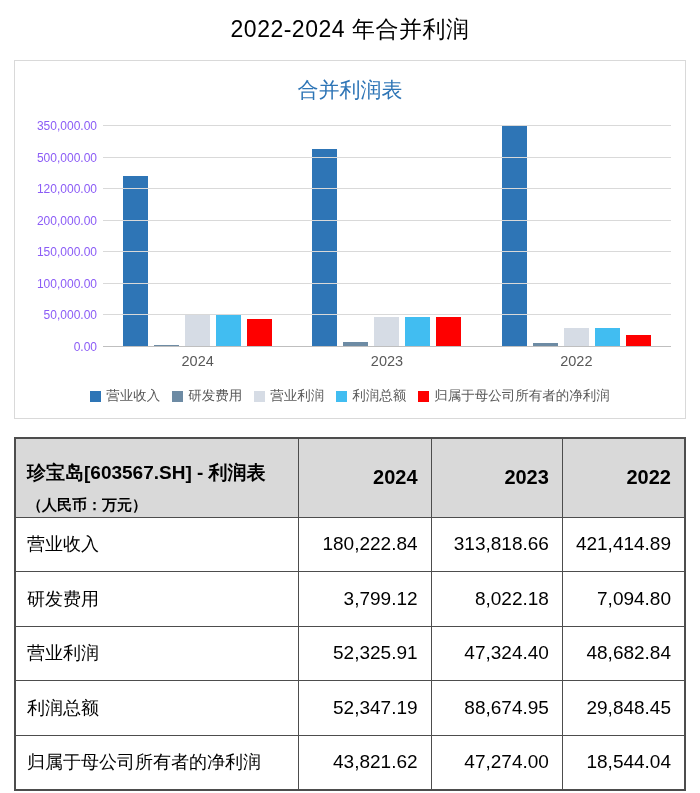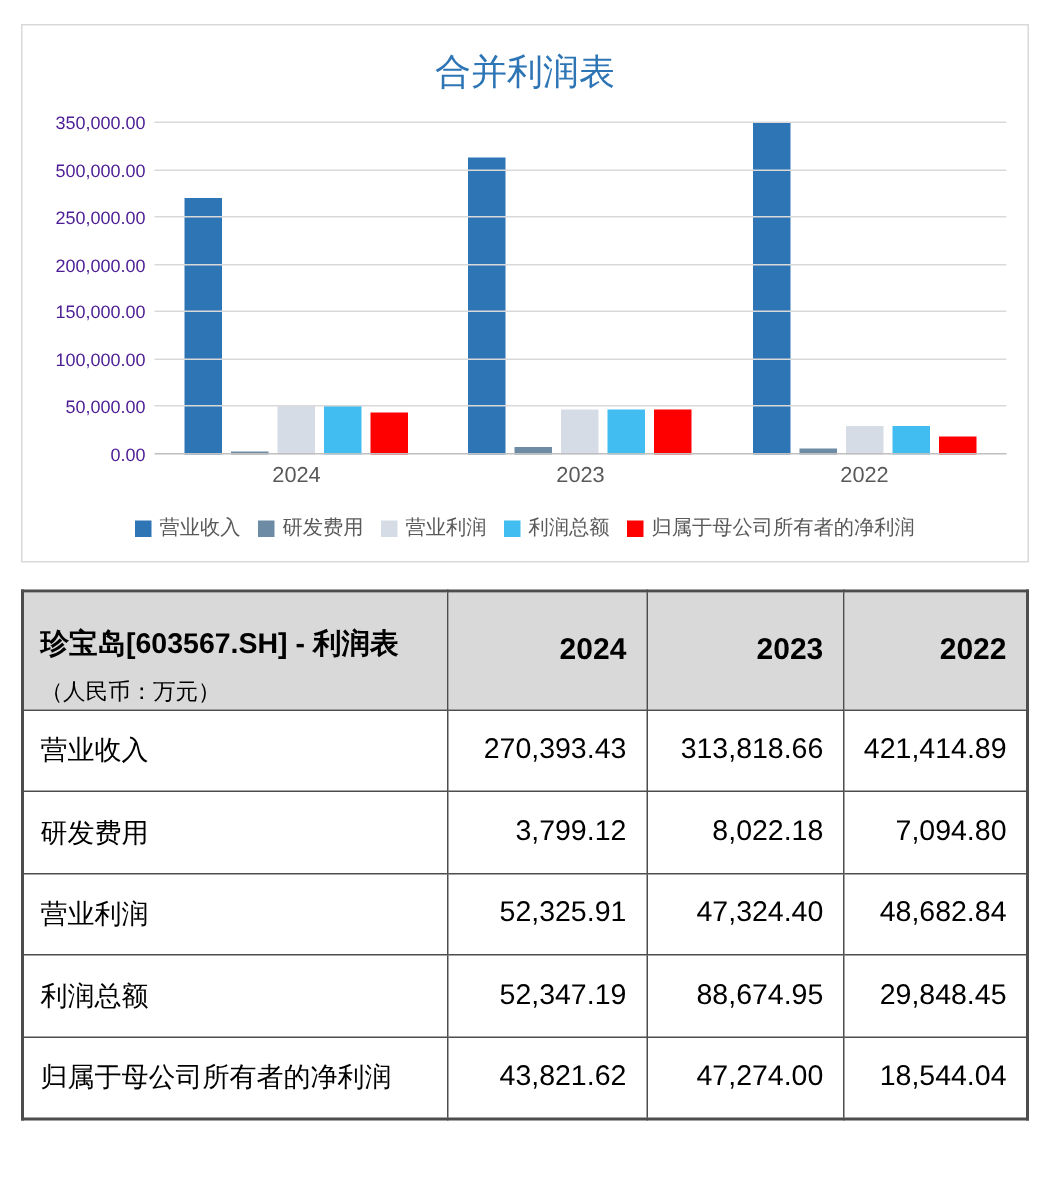--- a/index.html
+++ b/index.html
@@ -3,68 +3,69 @@
 <meta charset="utf-8">
 <style>
   * { box-sizing: border-box; margin: 0; padding: 0; }
   html, body { width: 700px; background: #ffffff; font-family: "Liberation Sans", "DejaVu Sans", sans-serif; color: #000; }
   .page { width: 700px; height: 793px; overflow: hidden; position: relative; }
 
   .page-title { text-align: center; font-size: 23px; font-weight: 500; margin-top: 14px; line-height: 30px; letter-spacing: 0.5px; }
 
   
   .chart-card { position: relative; width: 672px; height: 359px; margin: 16px auto 0; border: 1px solid #d9d9d9; background: #fff; }
-  .chart-title { text-align: center; margin-top: 15px; font-size: 24px; }
+  .chart-title { text-align: center; margin-top: 15px; font-size: 21px; }
 
   .plot { position: absolute; left: 88px; top: 65px; width: 568px; height: 221px; }
   .gridline { position: absolute; left: 0; right: 0; height: 1px; background: #d9d9d9; }
   .gridline.axis { background: #bfbfbf; }
   .ylabels { position: absolute; left: 8px; top: 65px; width: 74px; height: 221px; }
-  .ylabel { position: absolute; right: 0; transform: translateY(50%); font-size: 12px; color: #4c1d95; white-space: nowrap; }
+  .ylabel { position: absolute; right: 0; transform: translateY(50%); font-size: 12px; color: #8b5cf6; white-space: nowrap; }
 
   .groups { position: absolute; left: 0; bottom: 0; width: 100%; height: 100%; display: flex; }
   .group { flex: 1; display: flex; align-items: flex-end; justify-content: center; height: 100%; }
   .bar { width: 25px; margin: 0 3px; }
 
   .xlabels { position: absolute; left: 88px; top: 292px; width: 568px; display: flex; }
   .xlabel { flex: 1; text-align: center; font-size: 14.5px; color: #595959; }
 
   .legend { position: absolute; left: 0; bottom: 13px; width: 100%; display: flex; justify-content: center; align-items: center; }
   .legend-item { display: flex; align-items: center; margin: 0 6px; }
   .legend-swatch { width: 11px; height: 11px; margin-right: 5px; flex: none; }
   .legend-label { font-size: 13.5px; color: #595959; white-space: nowrap; }
 
   
   table.fin { width: 672px; margin: 18px auto 0; border-collapse: collapse; table-layout: fixed; }
   table.fin { border: 2px solid #4d4d4d; }
   table.fin th, table.fin td { border: 1px solid #4d4d4d; overflow: hidden; }
   thead th { background: #d9d9d9; height: 79px; }
   .th-corner { text-align: left; padding-left: 11px; }
   .corner-line1 { font-size: 19px; font-weight: bold; margin-top: 20px; }
-  .corner-line2 { font-size: 15px; font-weight: normal; margin-top: 10px; }
+  .corner-line2 { font-size: 15px; font-weight: bold; margin-top: 10px; }
   .th-year { text-align: right; padding-right: 13px; font-size: 20px; font-weight: bold; }
   tbody td { height: 54.5px; background: #fff; }
   td.row-label { text-align: left; padding-left: 11px; font-size: 18px; }
   td.num { text-align: right; padding-right: 13px; font-size: 19px; }
 </style>
 </head>
 <body>
 
 <div class="page">
 
+  <div class="page-title">2022-2024 年合并利润</div>
 
   <div class="chart-card">
     <div class="chart-title" style="color: rgb(46, 117, 182);">合并利润表</div>
     <div class="ylabels">
         <div class="ylabel" style="bottom: 0px;">0.00</div>
         <div class="ylabel" style="bottom: 31.5714px;">50,000.00</div>
         <div class="ylabel" style="bottom: 63.1429px;">100,000.00</div>
         <div class="ylabel" style="bottom: 94.7143px;">150,000.00</div>
         <div class="ylabel" style="bottom: 126.286px;">200,000.00</div>
-        <div class="ylabel" style="bottom: 157.857px;">250,000.00</div>
+        <div class="ylabel" style="bottom: 157.857px;">120,000.00</div>
         <div class="ylabel" style="bottom: 189.429px;">500,000.00</div>
         <div class="ylabel" style="bottom: 221px;">350,000.00</div>
       </div>
     <div class="plot">
       <div class="groups">
           <div class="group">
             <div class="bar" title="营业收入 2024" style="background: rgb(46, 117, 182); height: 170.734px;"></div>
             <div class="bar" title="研发费用 2024" style="background: rgb(109, 139, 164); height: 2.39887px;"></div>
             <div class="bar" title="营业利润 2024" style="background: rgb(214, 220, 229); height: 33.0401px;"></div>
             <div class="bar" title="利润总额 2024" style="background: rgb(65, 189, 241); height: 33.0535px;"></div>
@@ -137,21 +138,21 @@
           <div class="corner-line2">（人民币：万元）</div>
         </th>
         <th class="th-year">2024</th>
         <th class="th-year">2023</th>
         <th class="th-year">2022</th>
       </tr>
     </thead>
     <tbody>
       <tr>
         <td class="row-label">营业收入</td>
-        <td class="num">270,393.43</td>
+        <td class="num">180,222.84</td>
         <td class="num">313,818.66</td>
         <td class="num">421,414.89</td>
       </tr>
       <tr>
         <td class="row-label">研发费用</td>
         <td class="num">3,799.12</td>
         <td class="num">8,022.18</td>
         <td class="num">7,094.80</td>
       </tr>
       <tr>

